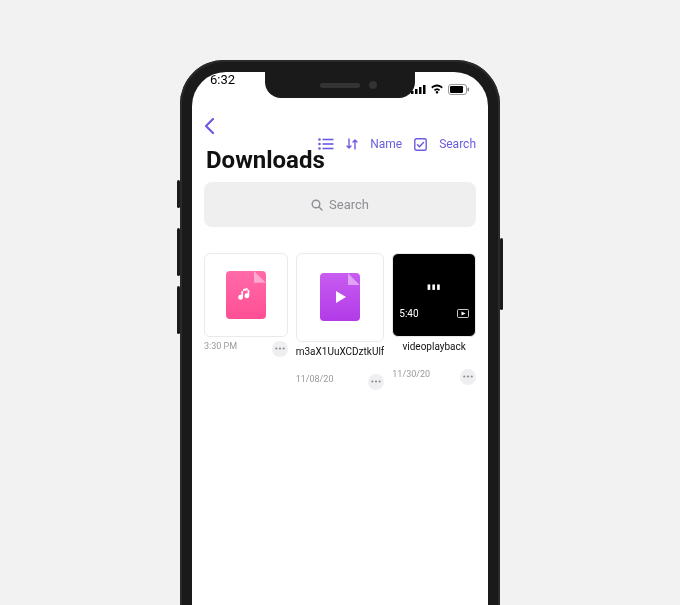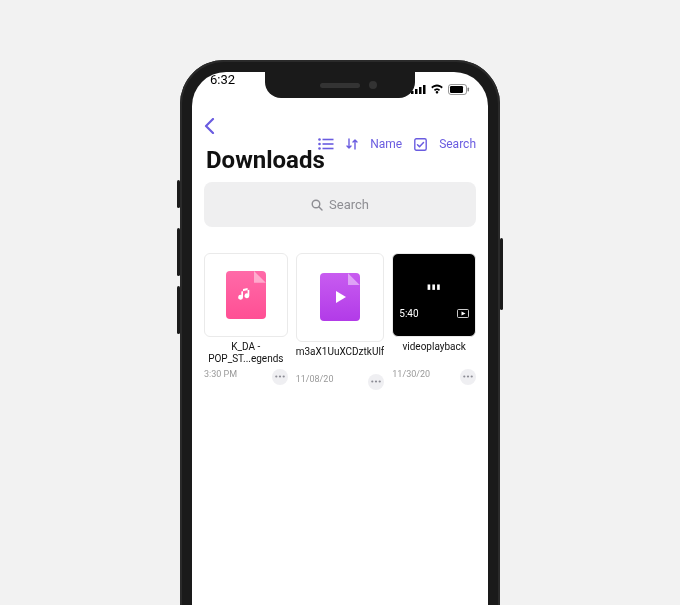--- a/index.html
+++ b/index.html
@@ -217,21 +217,20 @@
     <div class="grid">
 
       <div class="item">
         <div class="thumb">
           <div class="file-icon music">
             <svg width="18" height="18" viewBox="0 0 18 18">
                 <path d="M6 3v8.3A2.4 2.4 0 1 1 4.3 9V5.5l8-1.7v6A2.4 2.4 0 1 1 10.6 7.5V2L6 3z" fill="#fff"></path>
               </svg>
           </div>
         </div>
-        <div class="fname">K_DA - POP_ST...egends</div>
         <div class="meta">
           <span class="date">3:30 PM</span>
           <span class="more">
             <svg width="10" height="3" viewBox="0 0 10 3">
                 <circle cx="1.3" cy="1.5" r="1.1" fill="#8b8b94"></circle>
                 <circle cx="5" cy="1.5" r="1.1" fill="#8b8b94"></circle>
                 <circle cx="8.7" cy="1.5" r="1.1" fill="#8b8b94"></circle>
               </svg>
           </span>
         </div>

